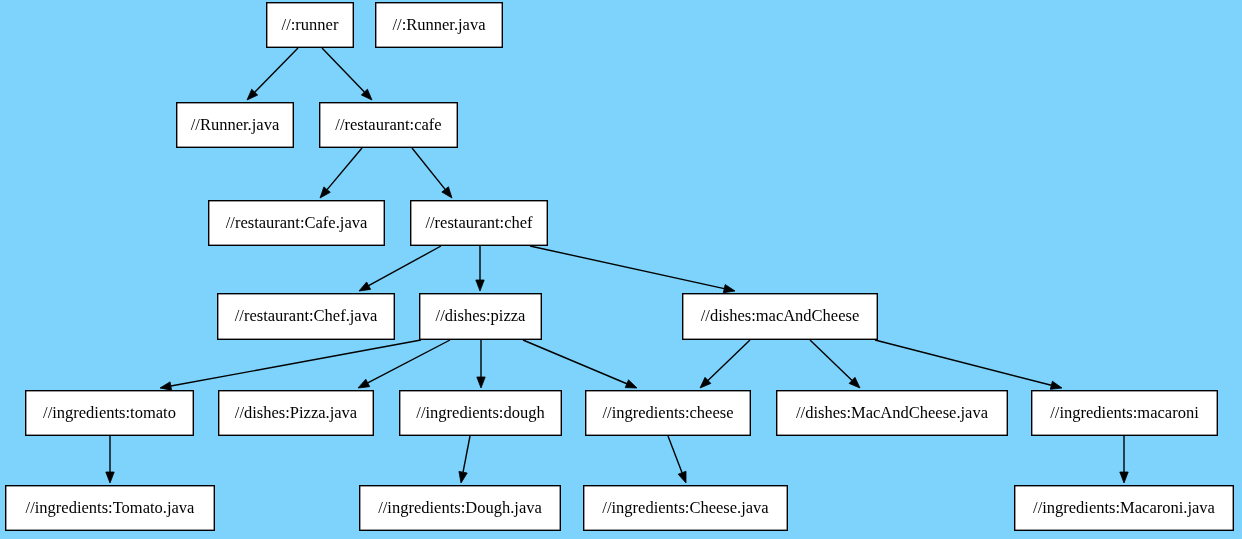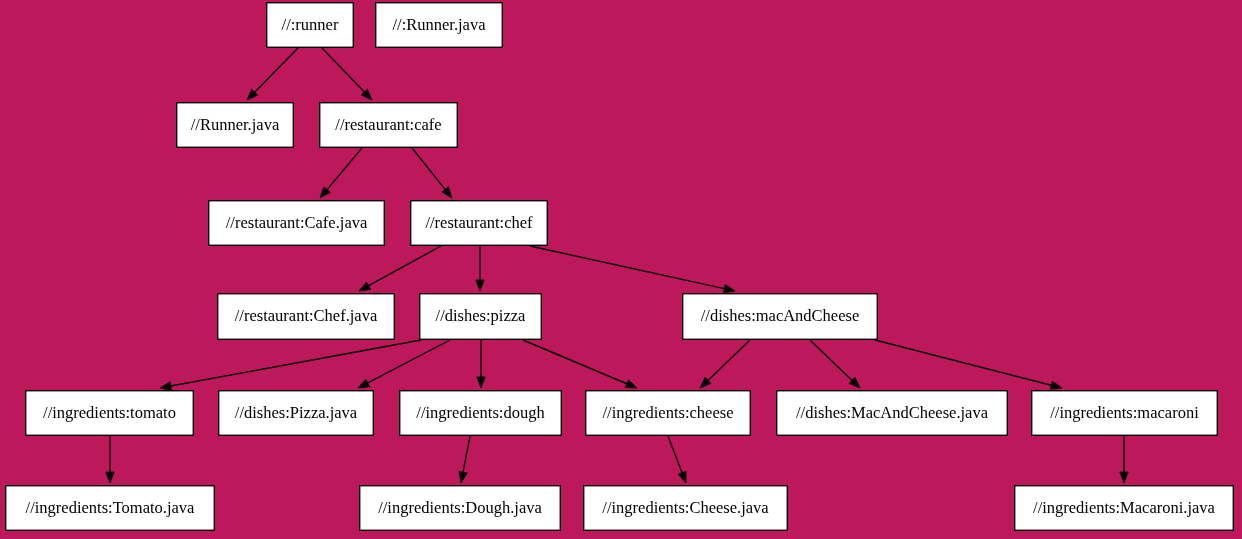--- a/index.html
+++ b/index.html
@@ -4,21 +4,21 @@
 <style>
   html, body {
     margin: 0;
     padding: 0;
     background: #ffffff;
   }
   #graph-root {
     position: relative;
     width: 1242px;
     height: 539px;
-    background: #be185d;
+    background: #7dd3fc;
     overflow: hidden;
     font-family: "Liberation Serif", "DejaVu Serif", serif;
   }
   #graph-svg {
     position: absolute;
     top: 0;
     left: 0;
     width: 1242px;
     height: 539px;
   }

